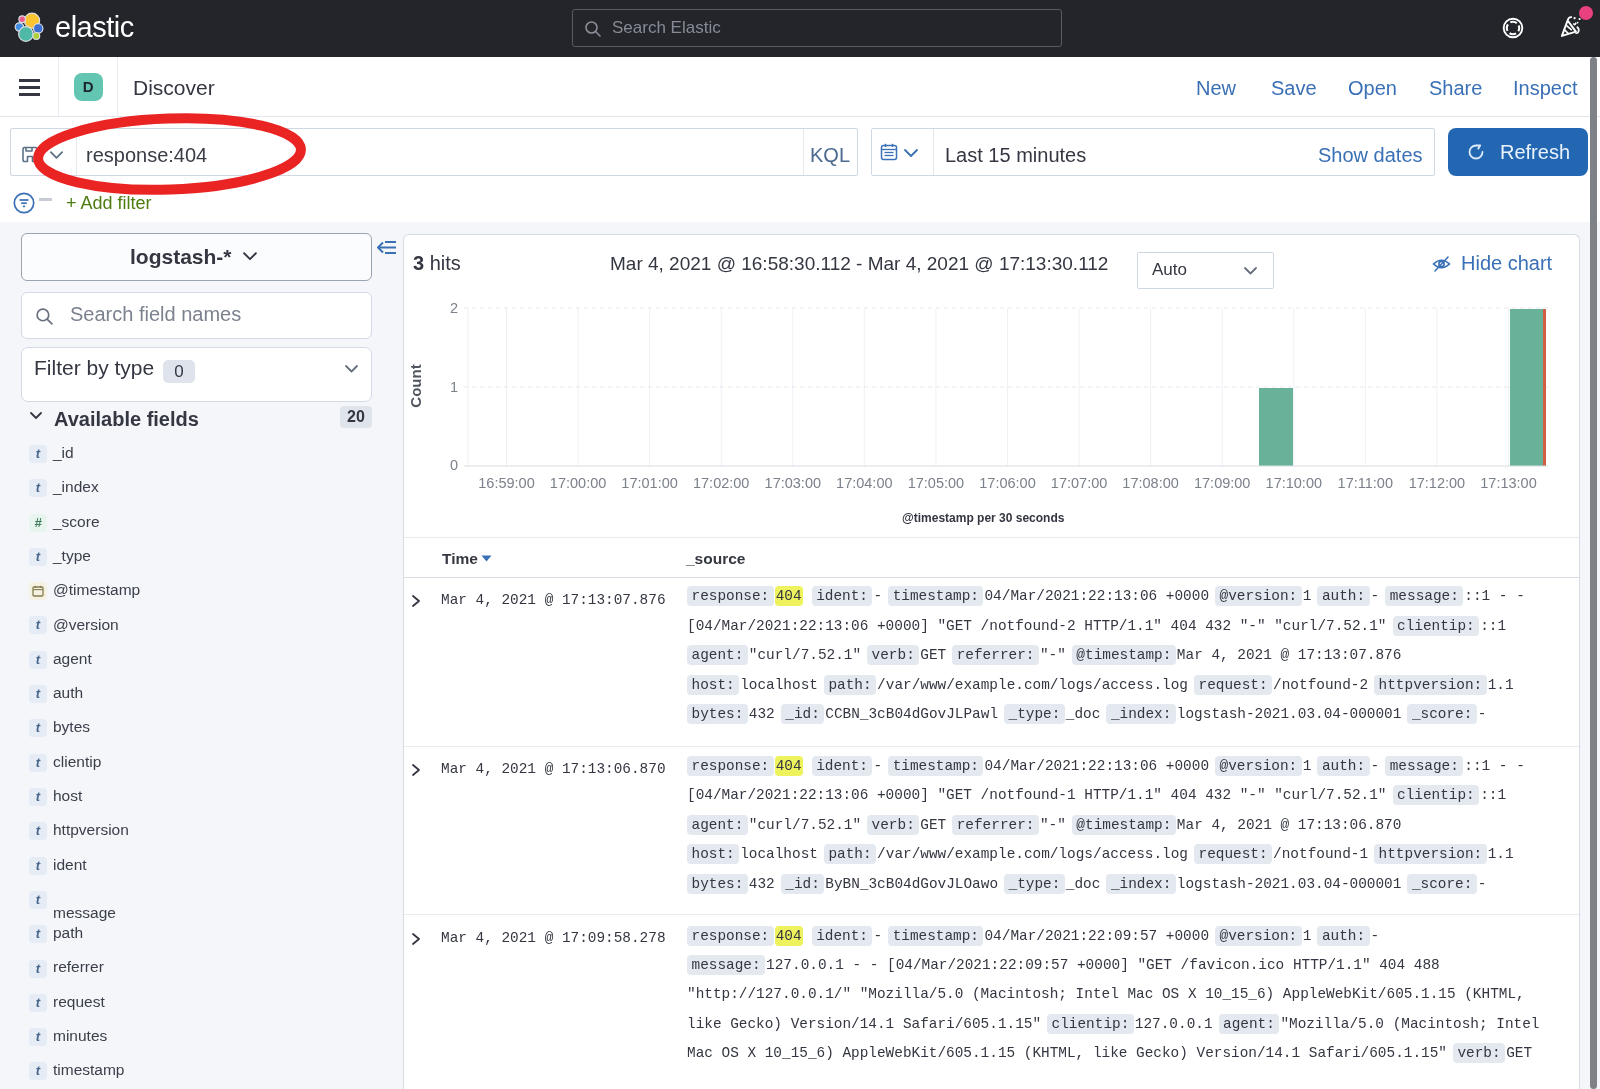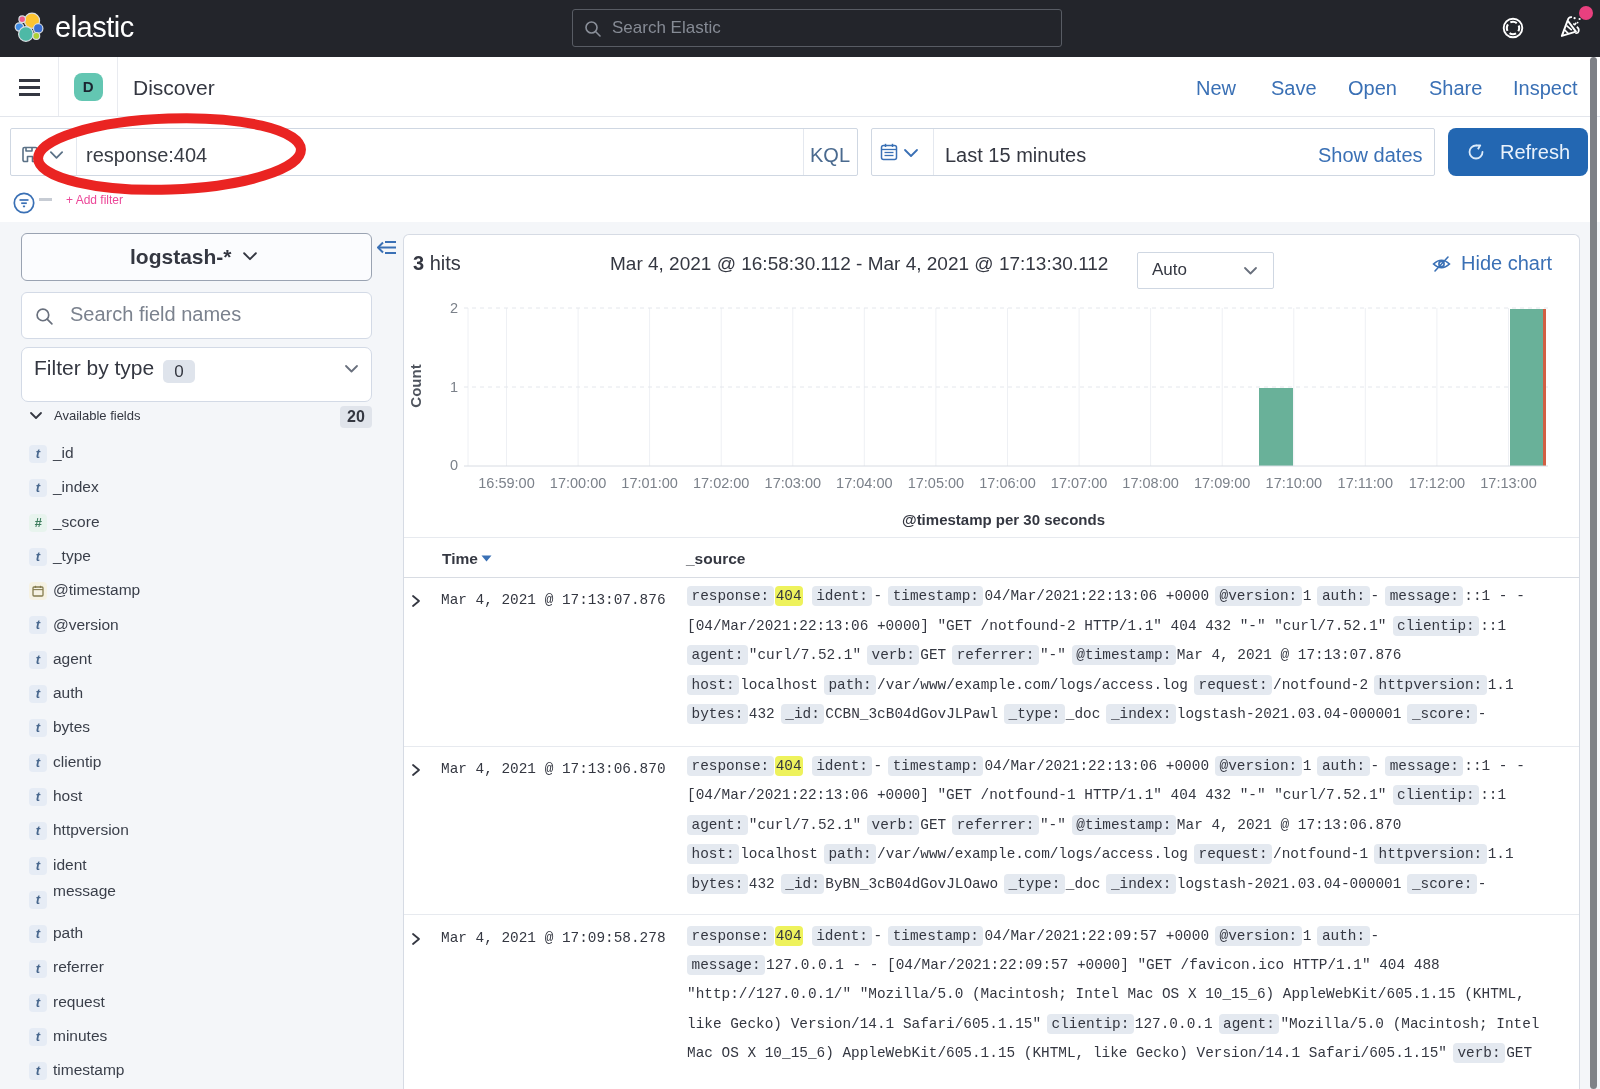--- a/index.html
+++ b/index.html
@@ -20,48 +20,48 @@
 .navlink{top:77px;font-size:20px;color:#3a70b5}
 
 #qbar{left:10px;top:128px;width:848px;height:48px;background:#fff;border:1px solid #cfd7e2;border-radius:2px;box-sizing:border-box}
 #qtext{left:86px;top:144px;font-size:20px;color:#383c44}
 #kql{left:810px;top:144px;font-size:20px;color:#4a6a8f}
 #dpick{left:871px;top:128px;width:564px;height:48px;background:#fff;border:1px solid #cfd7e2;border-radius:2px;box-sizing:border-box}
 #last15{left:945px;top:144px;font-size:20px;color:#343741}
 #showdates{left:1318px;top:144px;font-size:20px;color:#3a70b5}
 #refresh{left:1448px;top:128px;width:140px;height:48px;background:#2367b2;border-radius:8px}
 #refresh span{position:absolute;left:52px;top:13px;font-size:20px;color:#eaf2fb}
-#addfilter{left:66px;top:193px;font-size:12px;color:#ec4899}
+#addfilter{left:66px;top:193px;font-size:18px;color:#4d7c0f}
 
 #contentbg{left:0;top:222px;width:1600px;height:867px;background:#f4f6f9}
 
 .sbox{left:21px;width:351px;background:#fff;border:1px solid #d3dae6;border-radius:6px;box-sizing:border-box}
 #ipick{top:233px;height:48px;border-color:#9aa3b2;background:#fbfcfe}
 #fsearch{top:292px;height:47px}
 #fsearch span{position:absolute;left:48px;top:10px;font-size:20px;color:#7b828e}
 #ftype{top:347px;height:55px;border-radius:7px}
 #ftype .lbl{position:absolute;left:12px;top:8px;font-size:21px}
 #ftype .badge{position:absolute;left:141px;top:12px;background:#dfe4ec;border-radius:5px;width:32px;height:23px;line-height:23px;text-align:center;font-size:17px}
-#avf{left:54px;top:408px;font-size:13px;font-weight:normal}
+#avf{left:54px;top:408px;font-size:20px;font-weight:bold}
 #avfbadge{left:340px;top:406px;width:32px;height:22px;background:#e0e4eb;border-radius:4px;
  text-align:center;line-height:22px;font-size:16px;font-weight:bold}
 .field{left:53px;font-size:15.5px;color:#3a3f4a}
 .tok{left:29px;width:18px;height:18px;border-radius:4px;text-align:center;line-height:18px;
  font-size:13px;font-weight:bold;font-style:italic}
 .tok.t{background:#e6ecf5;color:#49688e}
 .tok.n{background:#e8f4ee;color:#3e7d5e}
 
 #panel{left:403px;top:234px;width:1177px;height:856px;background:#fff;border:1px solid #d6dbe4;
  border-radius:6px 6px 0 0;border-bottom:none;box-sizing:border-box}
 #hits{left:413px;top:252px;font-size:20px}
 #daterange{left:610px;top:253px;font-size:19px}
 #auto{left:1137px;top:252px;width:137px;height:37px;background:#fff;border:1px solid #cfd7e2;border-radius:2px;box-sizing:border-box}
 #auto span{position:absolute;left:14px;top:7px;font-size:17px}
 #hidechart{left:1461px;top:252px;font-size:20px;color:#3a70b5}
-#tslabel{left:902px;top:511px;font-size:15px;font-weight:bold}
+#tslabel{left:902px;top:511px;font-size:12px;font-weight:bold}
 
 #thead .h{position:absolute;font-size:15.5px;font-weight:bold}
 .rowline{position:absolute;left:404px;width:1175px;height:1px;background:#e7eaef}
 .chev{position:absolute;color:#343741}
 .mono{font-family:"Liberation Mono",monospace;font-size:14.4px;color:#343741;white-space:nowrap}
 .srcline{position:absolute;left:687px}
 .f{background:#e4e9f0;border-radius:4px;padding:2px 4.5px;margin-right:1px}
 .fy{background:#eef25c;border-radius:4px;padding:2px 1px;margin-right:9px}
 .v{margin-right:6px}
 
@@ -214,21 +214,21 @@
     <div class="field abs" style="top:718px">bytes</div>
 <div class="tok t abs" style="top:754px">t</div>
     <div class="field abs" style="top:753px">clientip</div>
 <div class="tok t abs" style="top:788px">t</div>
     <div class="field abs" style="top:787px">host</div>
 <div class="tok t abs" style="top:822px">t</div>
     <div class="field abs" style="top:821px">httpversion</div>
 <div class="tok t abs" style="top:857px">t</div>
     <div class="field abs" style="top:856px">ident</div>
 <div class="tok t abs" style="top:891px">t</div>
-    <div class="field abs" style="top:882px">message</div>
+    <div class="field abs" style="top:904px">message</div>
 <div class="tok t abs" style="top:925px">t</div>
     <div class="field abs" style="top:924px">path</div>
 <div class="tok t abs" style="top:960px">t</div>
     <div class="field abs" style="top:958px">referrer</div>
 <div class="tok t abs" style="top:994px">t</div>
     <div class="field abs" style="top:993px">request</div>
 <div class="tok t abs" style="top:1028px">t</div>
     <div class="field abs" style="top:1027px">minutes</div>
 <div class="tok t abs" style="top:1062px">t</div>
     <div class="field abs" style="top:1061px">timestamp</div>

